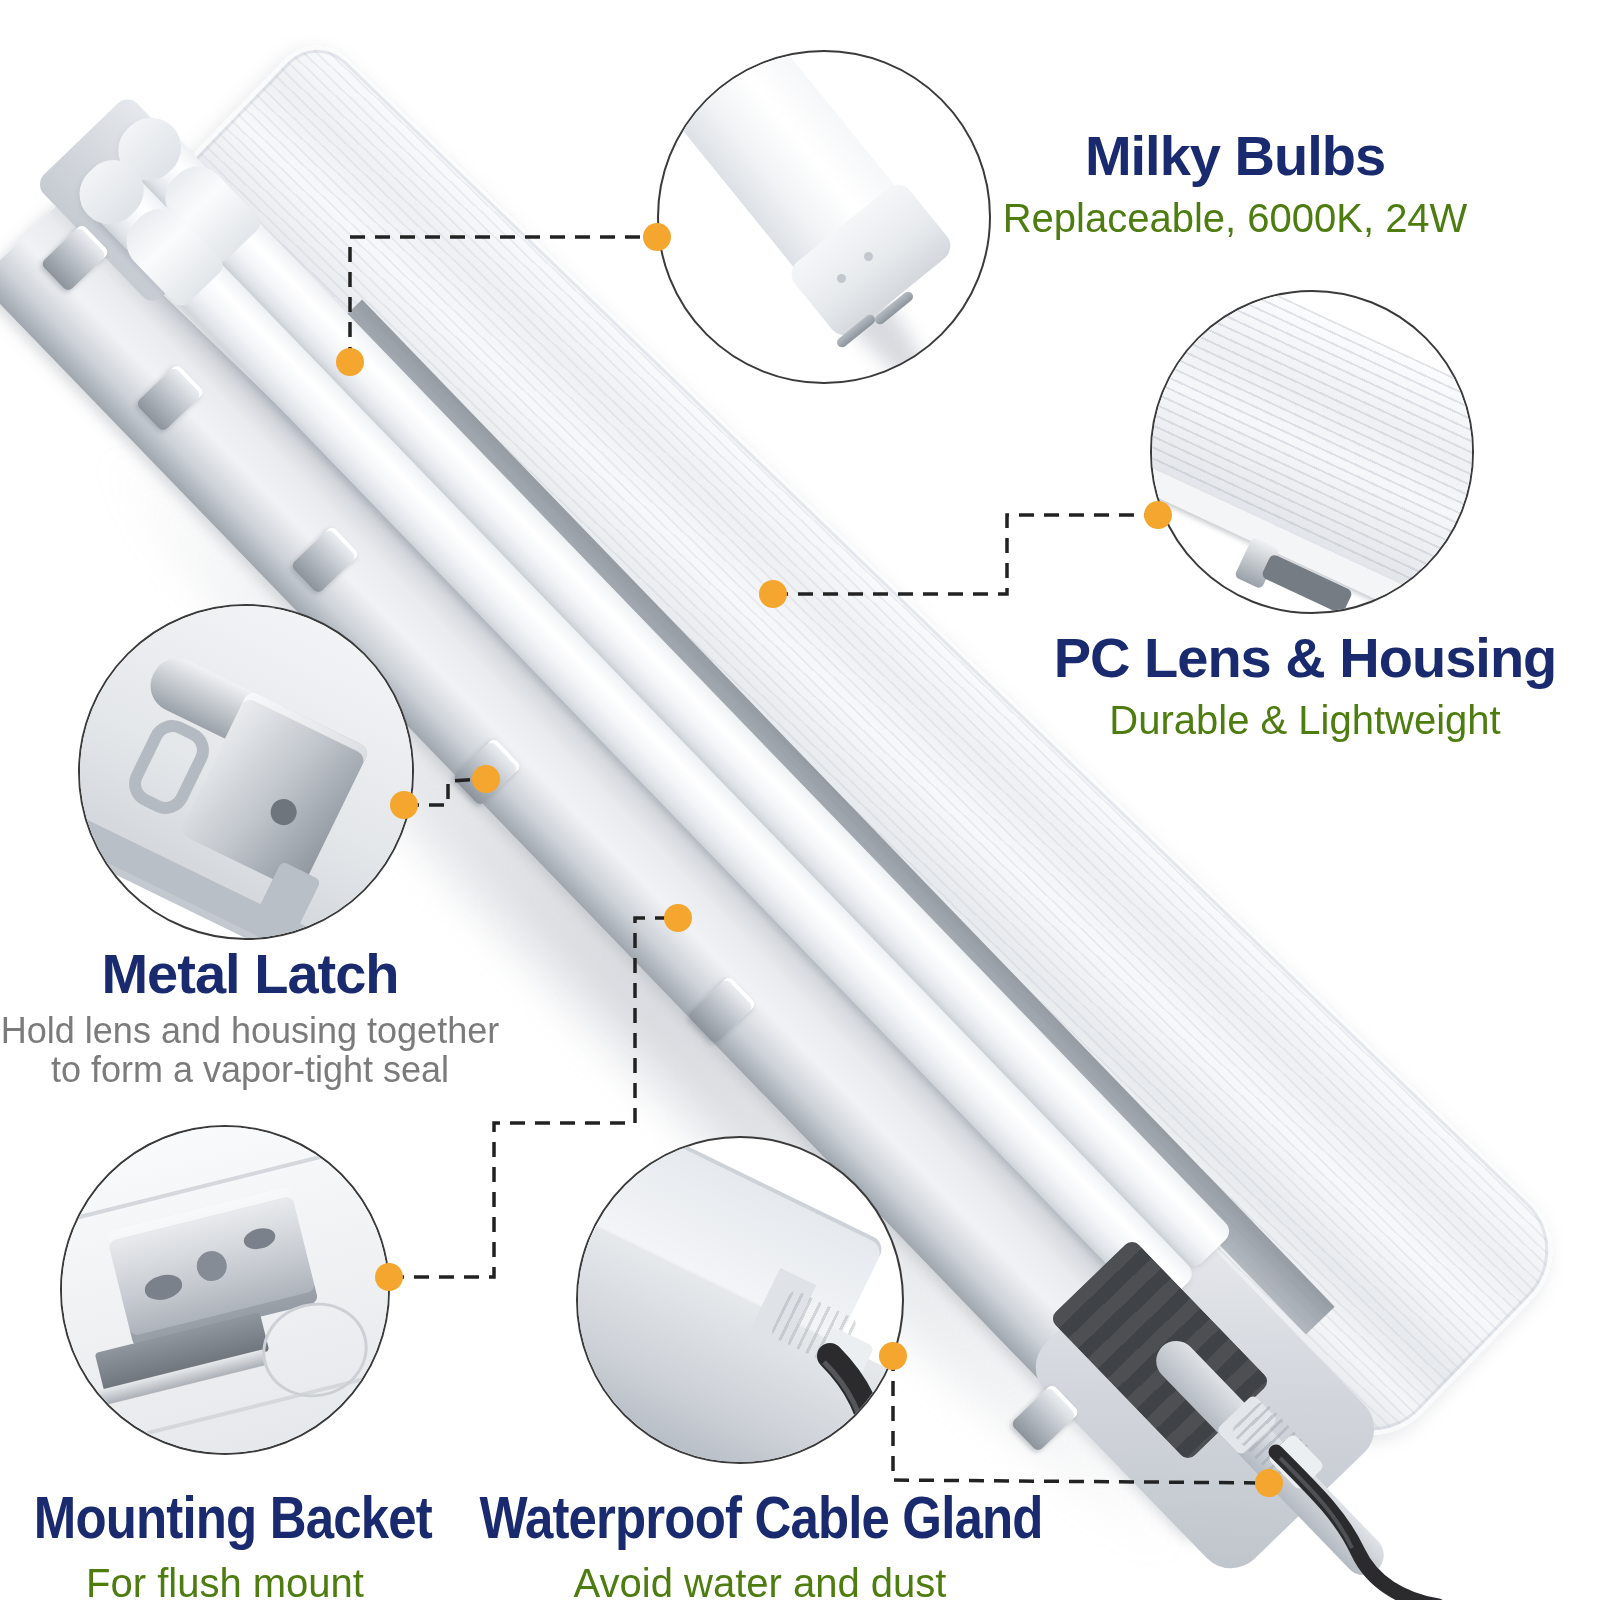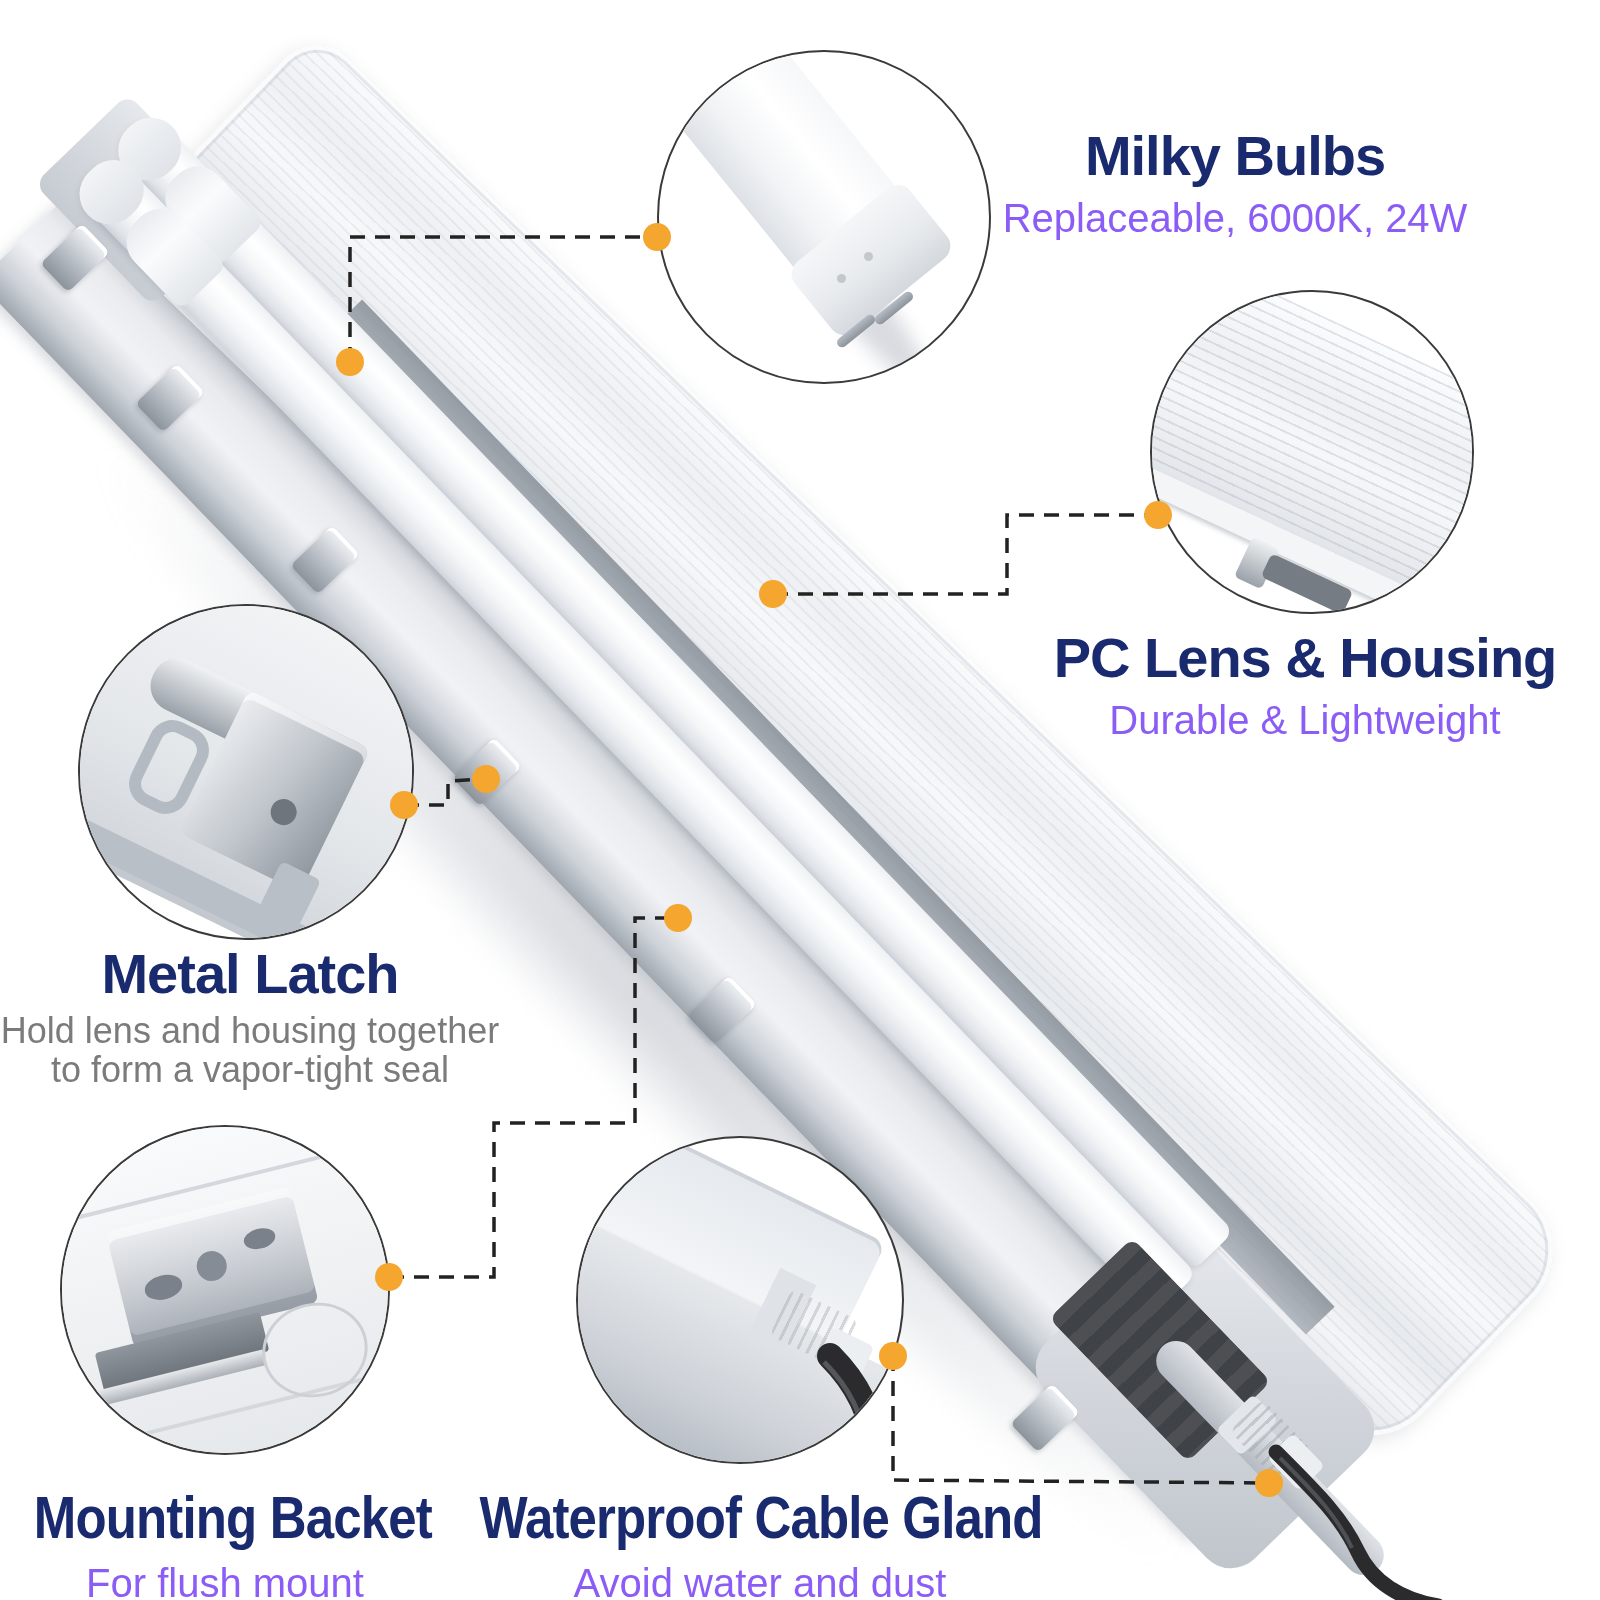--- a/index.html
+++ b/index.html
@@ -4,21 +4,21 @@
 <style>
   html,body{margin:0;padding:0;}
   body{width:1600px;height:1600px;position:relative;overflow:hidden;background:#ffffff;
        font-family:"Liberation Sans","DejaVu Sans",sans-serif;}
   .abs{position:absolute;}
   .stage{position:absolute;left:0;top:0;width:1460px;height:1600px;}
 
   
   .callout{position:absolute;text-align:center;z-index:45;}
   .callout h2{margin:0;color:#1a2a6e;font-weight:bold;font-size:56px;line-height:1.08;letter-spacing:-1px;}
-  .callout .sub{margin-top:10px;color:#8b5cf6;font-size:40px;line-height:1.12;}
+  .callout .sub{margin-top:10px;color:#4d7c0f;font-size:40px;line-height:1.12;}
   .callout .sub-sm{margin-top:8px;color:#7b7b7b;font-size:36px;line-height:1.08;}
   .cond h2{font-size:60px;transform:scaleX(0.85);transform-origin:center;white-space:nowrap;}
 
   
   .zoomcircle{position:absolute;border:2px solid #3a3a3a;border-radius:50%;background:#fff;
               overflow:hidden;z-index:20;}
 
   
   .clip{position:absolute;width:40px;height:58px;border-radius:6px;z-index:11;
         background:linear-gradient(180deg,#f2f4f6 0%,#c3c8cf 45%,#8c939b 100%);

